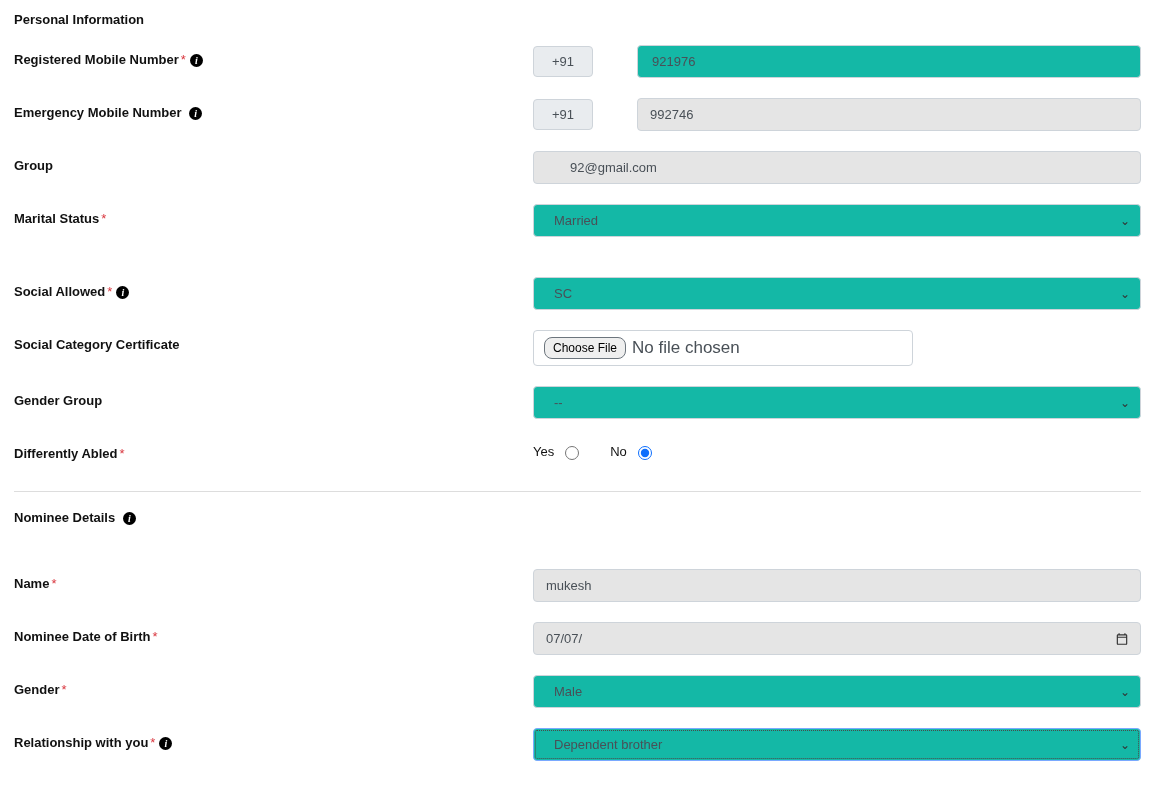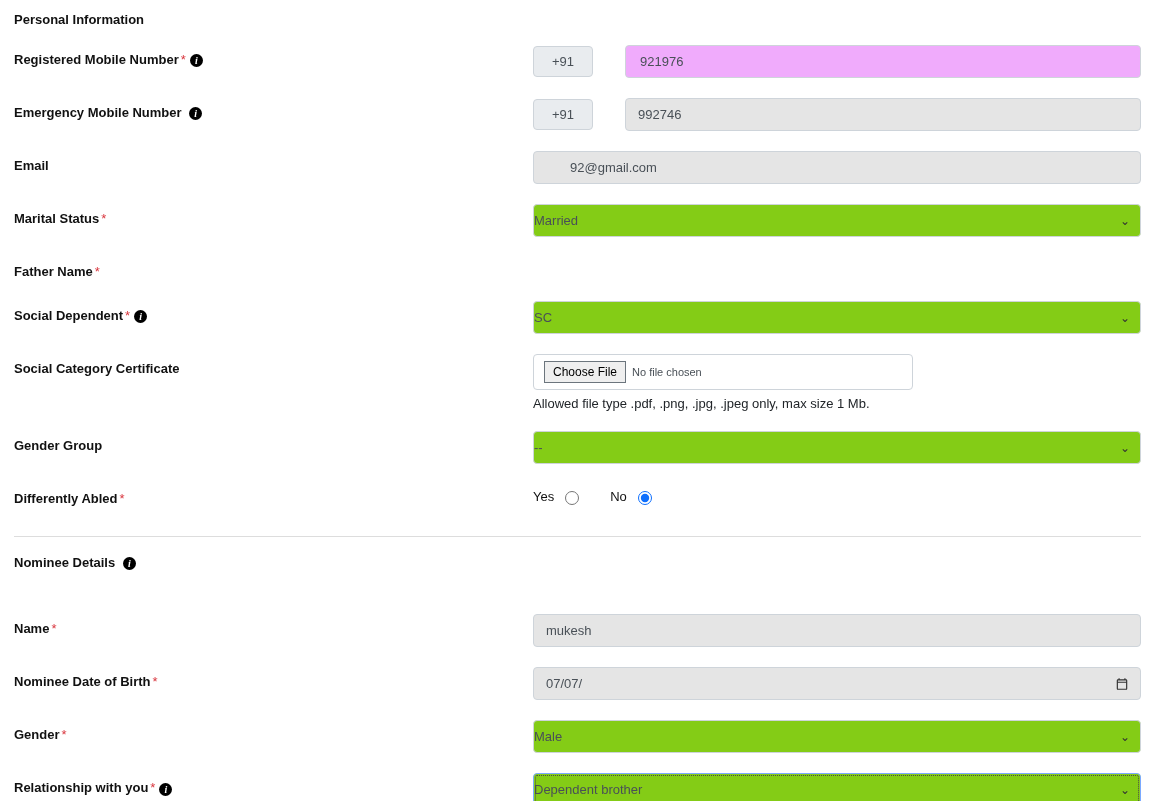--- a/index.html
+++ b/index.html
@@ -49,49 +49,49 @@
     font-weight: 700;
     text-align: center;
     line-height: 13px;
     font-style: italic;
     font-family: Georgia, serif;
     margin-left: 4px;
     vertical-align: middle;
   }
   .phone-group {
     display: flex;
-    gap: 32px;
+    gap: 44px;
     align-items: center;
   }
   .country-code {
     background: #e9ecef;
     border: 1px solid #ced4da;
     border-radius: 4px;
     padding: 7px 18px;
     font-size: 13px;
     color: #495057;
   }
   input.text-input, .readonly-input {
     border: 1px solid #ced4da;
     border-radius: 4px;
     padding: 8px 12px;
     font-size: 13px;
     color: #495057;
     background: #e5e5e5;
     width: 100%;
   }
   .phone-input { width: 254px; }
-  .readonly-input.disabled { background: #f0abfc; padding-left: 14px; }
+  .readonly-input.disabled { background: #14b8a6; padding-left: 14px; }
   .select {
     border: 1px solid #ced4da;
     border-radius: 4px;
-    padding: 8px 30px 8px 0;
+    padding: 8px 30px 8px 20px;
     font-size: 13px;
     color: #495057;
-    background: #84cc16;
+    background: #14b8a6;
     width: 100%;
     position: relative;
     cursor: pointer;
   }
   .select.focused {
     outline: 1px dotted #4a4a4a;
     outline-offset: -3px;
     border-color: #7aa9ff;
   }
   .chevron {
@@ -110,25 +110,25 @@
     width: 380px;
     display: flex;
     align-items: center;
     gap: 6px;
   }
   .file-btn {
     border: 1px solid #6c757d;
     background: #efefef;
     padding: 3px 8px;
     font-size: 12px;
-    border-radius: 0;
+    border-radius: 8px;
     cursor: pointer;
   }
   .file-text {
-    font-size: 11px;
+    font-size: 17px;
     color: #495057;
   }
   .hint {
     font-size: 13px;
     color: #212529;
     margin-top: 6px;
   }
   .radio-group {
     display: flex;
     gap: 28px;
@@ -188,64 +188,60 @@
   </div>
   <div class="field-col">
     <div class="phone-group">
       <div class="country-code">+91</div>
       <input class="text-input phone-input" value="992746" style="">
     </div>
   </div>
 </div>
 
 <div class="row">
-  <div class="label-col">Email</div>
+  <div class="label-col">Group</div>
   <div class="field-col">
     <input class="text-input" style="padding-left: 36px;" value="92@gmail.com">
   </div>
 </div>
 
 <div class="row">
   <div class="label-col">
     <span>Marital Status</span><span class="asterisk">*</span>
   </div>
   <div class="field-col">
     <div class="select">
       <span>Married</span>
       <span class="chevron">⌄</span>
     </div>
   </div>
 </div>
 
 <div class="row">
-  <div class="label-col">
-    <span>Father Name</span><span class="asterisk">*</span>
-  </div>
-</div>
-
-<div class="row">
-  <div class="label-col">
-    <span>Social Dependent</span><span class="asterisk">*</span><span class="info-icon">i</span>
+</div>
+
+<div class="row">
+  <div class="label-col">
+    <span>Social Allowed</span><span class="asterisk">*</span><span class="info-icon">i</span>
   </div>
   <div class="field-col">
     <div class="select">
       <span>SC</span>
       <span class="chevron">⌄</span>
     </div>
   </div>
 </div>
 
 <div class="row">
   <div class="label-col">Social Category Certificate</div>
   <div class="field-col">
     <div class="file-box">
       <button class="file-btn">Choose File</button>
       <span class="file-text">No file chosen</span>
     </div>
-    <div class="hint">Allowed file type .pdf, .png, .jpg, .jpeg only, max size 1 Mb.</div>
   </div>
 </div>
 
 <div class="row">
   <div class="label-col">Gender Group</div>
   <div class="field-col">
     <div class="select">
       <span>--</span>
       <span class="chevron">⌄</span>
     </div>

